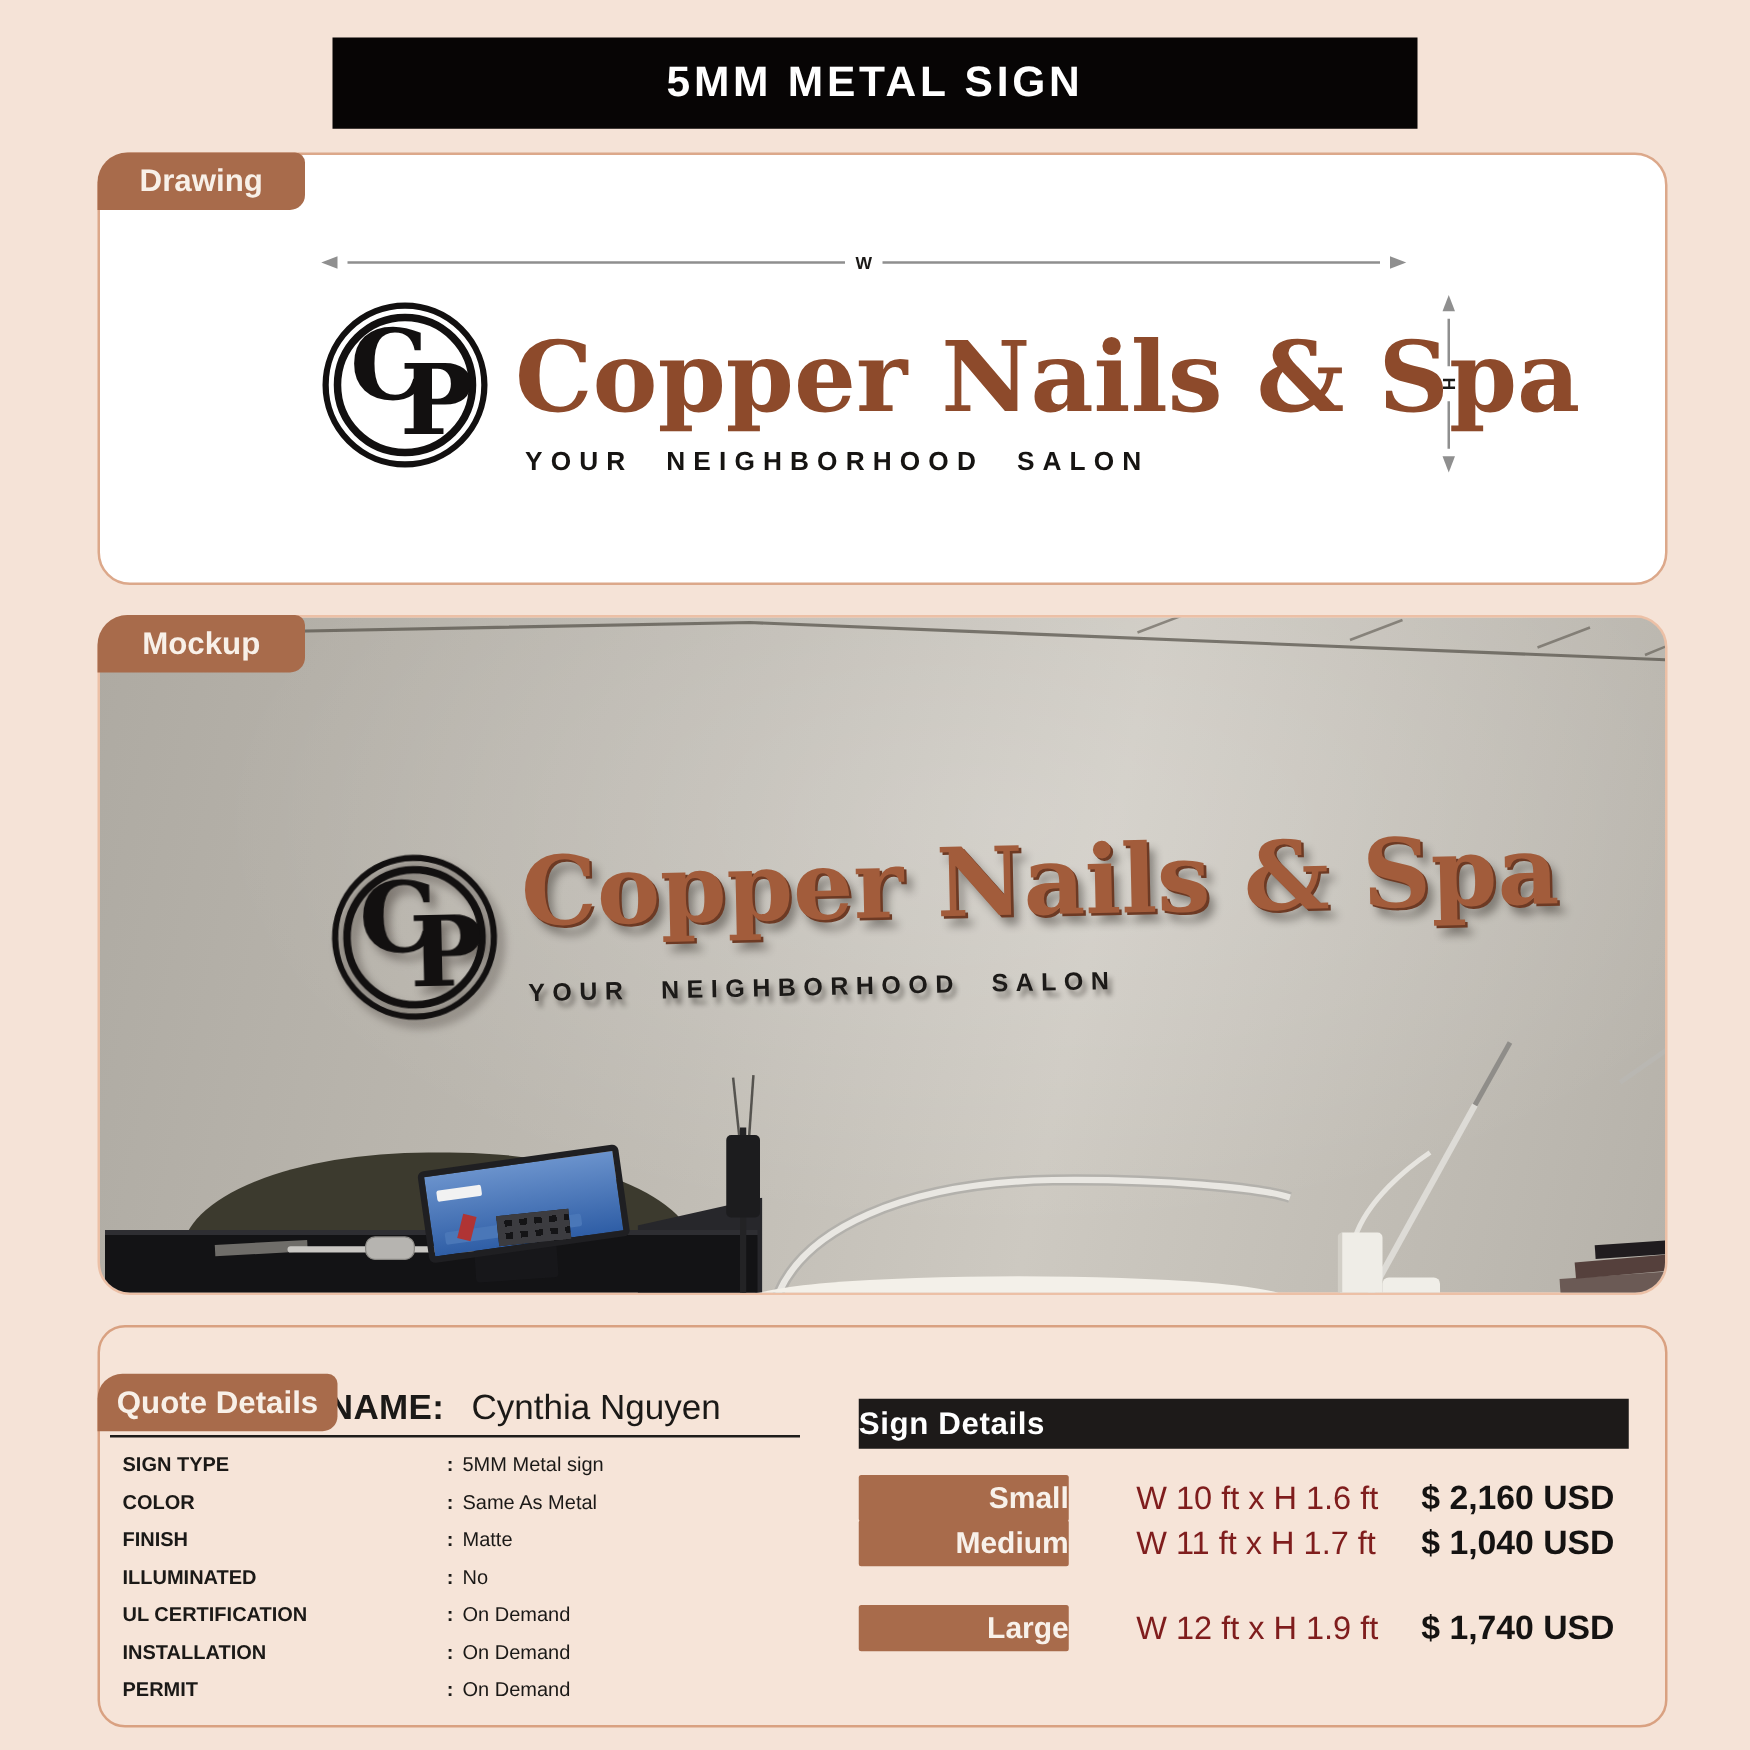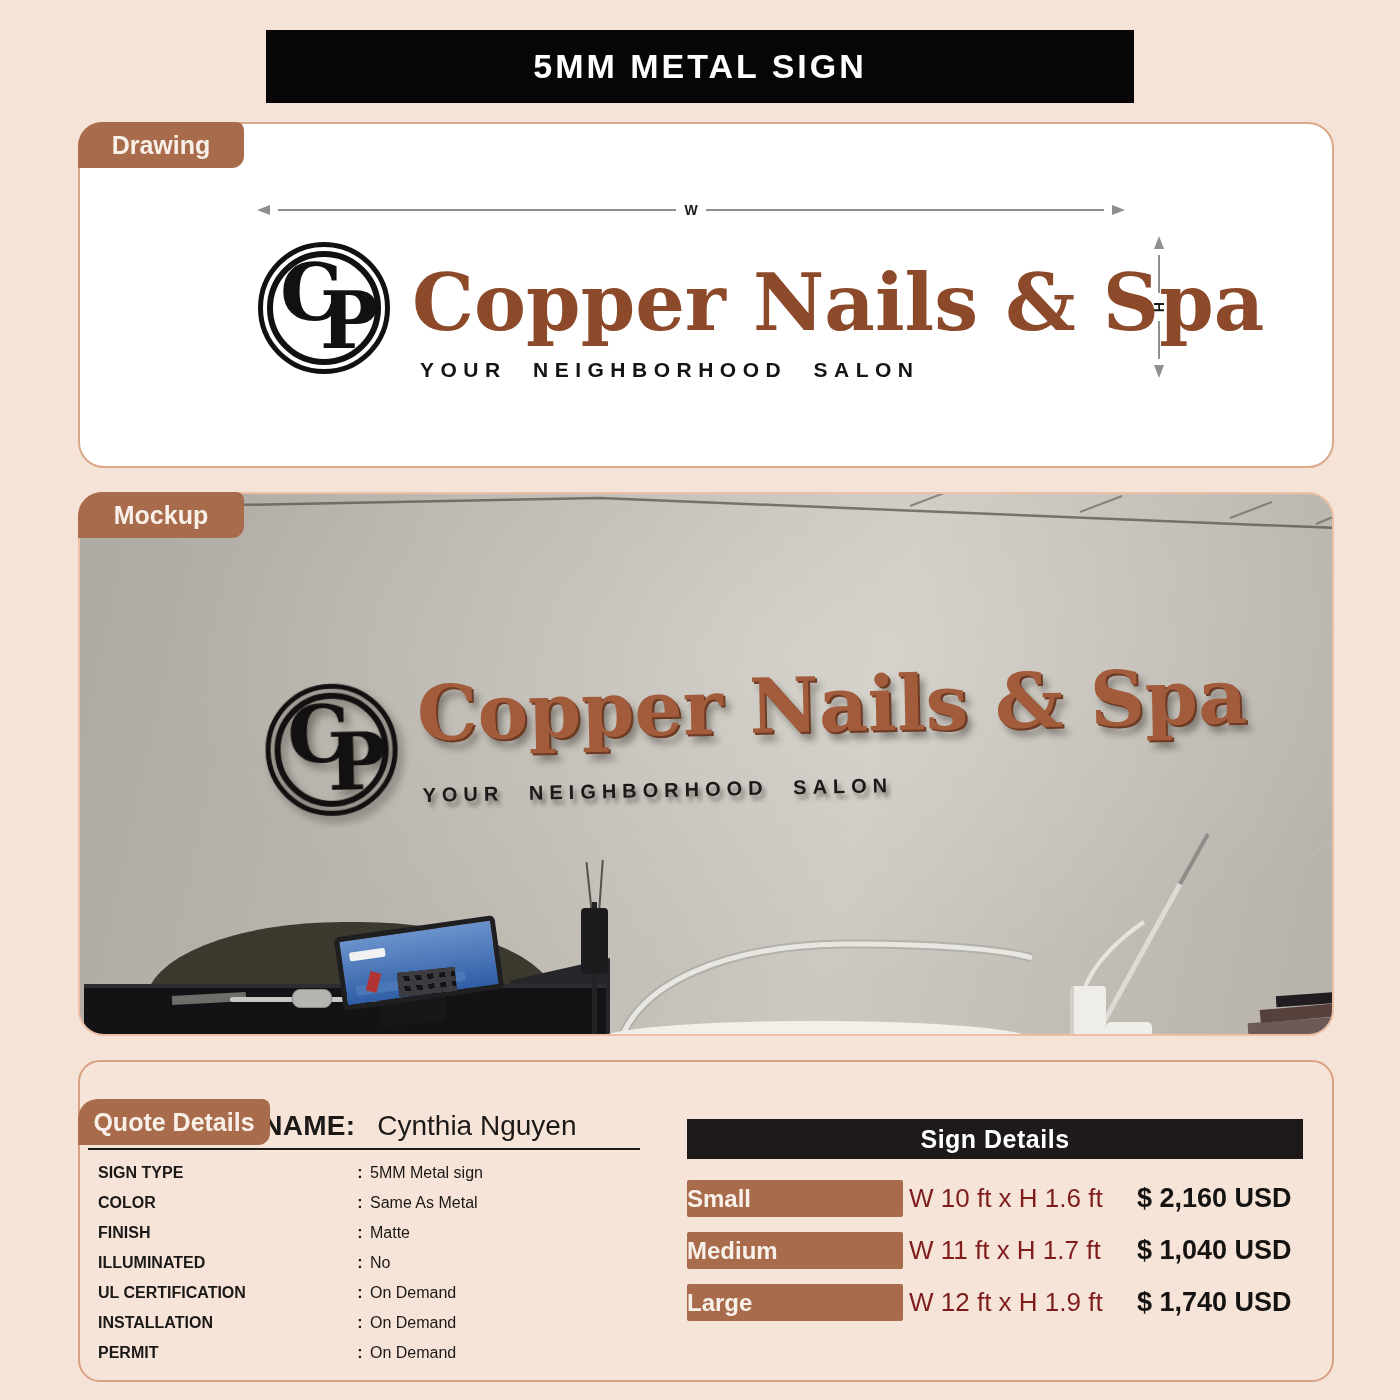--- a/index.html
+++ b/index.html
@@ -102,26 +102,26 @@
   .customer-label{font-weight:bold;letter-spacing:0.3px;}
   .customer-name{margin-left:14px;}
   .customer-rule{position:absolute;left:8px;top:86px;width:552px;height:2px;background:#1e1c1a;}
   .specs{position:absolute;left:18px;top:96px;}
   .spec-row{display:flex;height:30px;align-items:center;font-size:16px;}
   .spec-label{width:252px;font-weight:bold;}
   .spec-colon{width:20px;font-weight:bold;text-align:center;}
   .spec-value{font-weight:normal;}
 
   .sd-header{position:absolute;left:607px;top:57px;width:616px;height:40px;background:#1D1A19;
-             display:flex;align-items:center;justify-content:center;}
+             display:flex;align-items:center;justify-content:flex-start;}
   .sd-header span{color:#fff;font-weight:bold;font-size:25px;letter-spacing:0.5px;}
   .sd-row{position:absolute;left:607px;width:640px;height:37px;}
-  .sd-row-0{top:118px;}.sd-row-1{top:170px;text-decoration:underline;}.sd-row-2{top:222px;}
-  .sd-badge{position:absolute;left:0;top:0;width:216px;height:37px;background:#A86B4B;border-radius:2px;
-            display:flex;align-items:center;justify-content:flex-start;}
+  .sd-row-0{top:118px;}.sd-row-1{top:154px;text-decoration:underline;}.sd-row-2{top:222px;}
+  .sd-badge{position:absolute;left:0;top:0;width:168px;height:37px;background:#A86B4B;border-radius:2px;
+            display:flex;align-items:center;justify-content:flex-end;}
   .sd-badge span{color:#F8F1EA;font-weight:bold;font-size:24px;}
   .sd-dim{position:absolute;left:222px;top:0;line-height:37px;font-size:26px;white-space:nowrap;color:#7f1d1d;}
   .sd-price{position:absolute;left:450px;top:0;line-height:37px;font-size:27px;font-weight:bold;
             white-space:nowrap;color:#151312;}
 </style>
 </head>
 <body>
 
 <div class="page">
 

